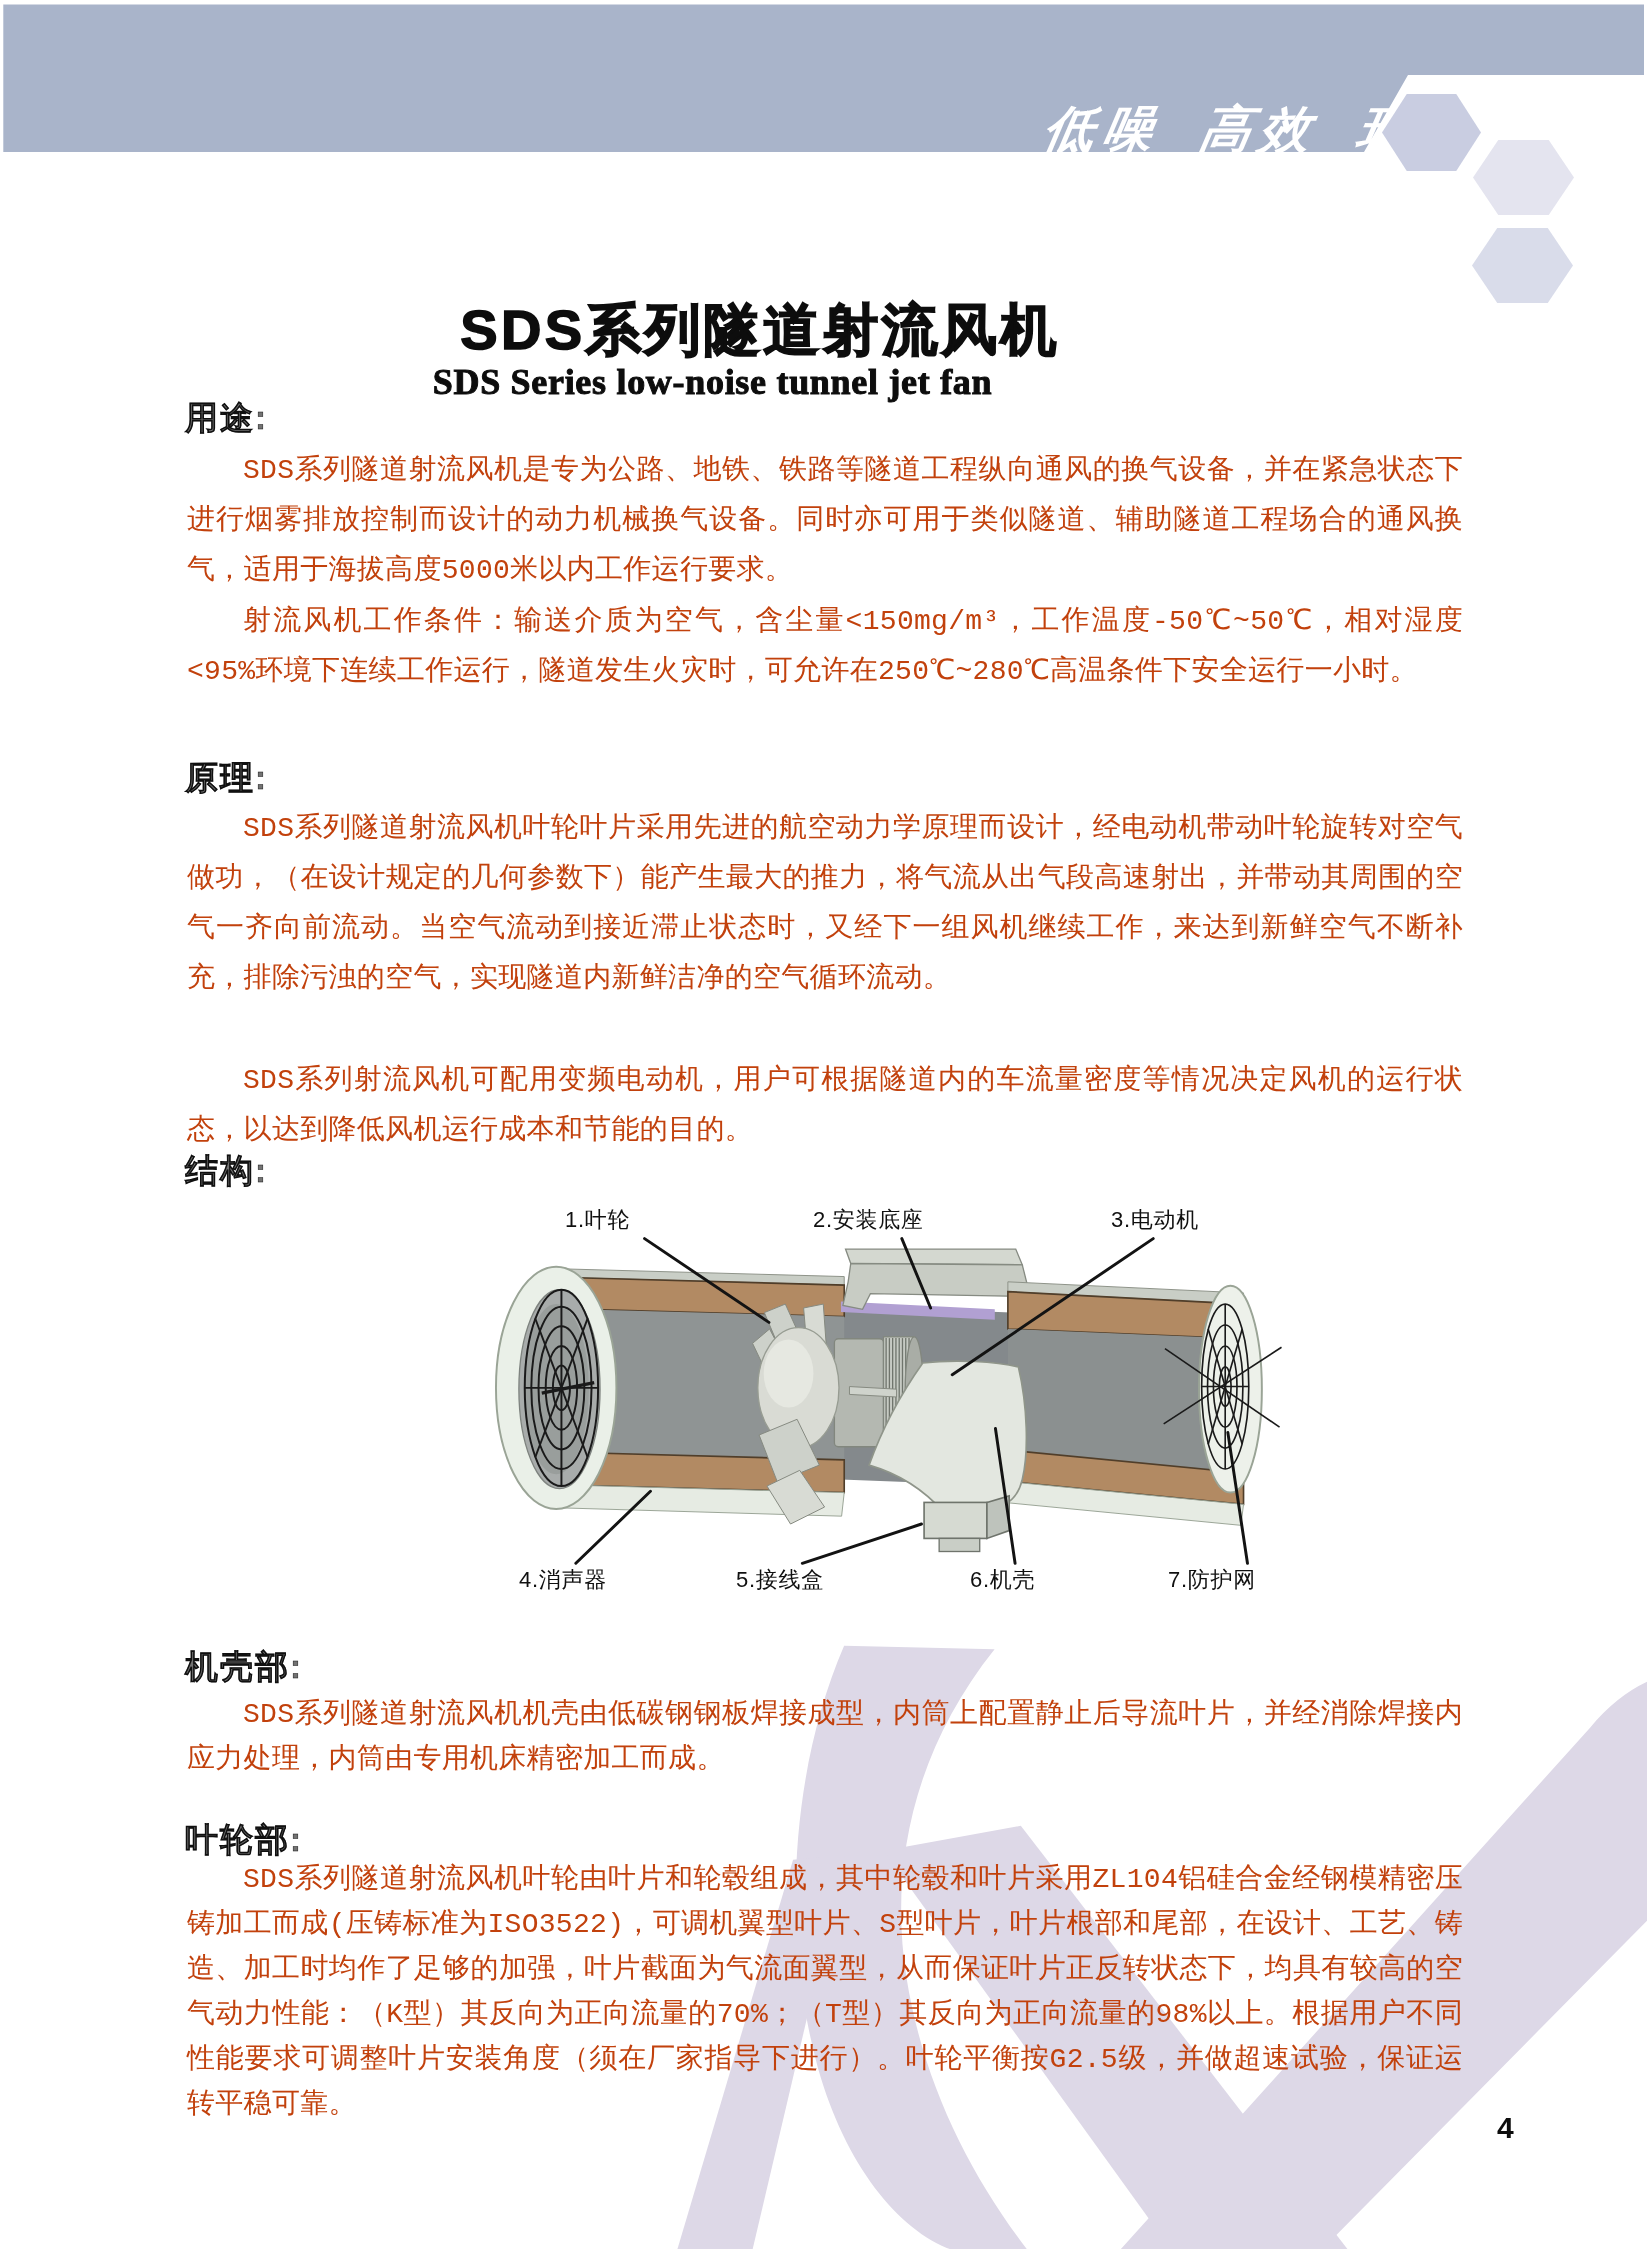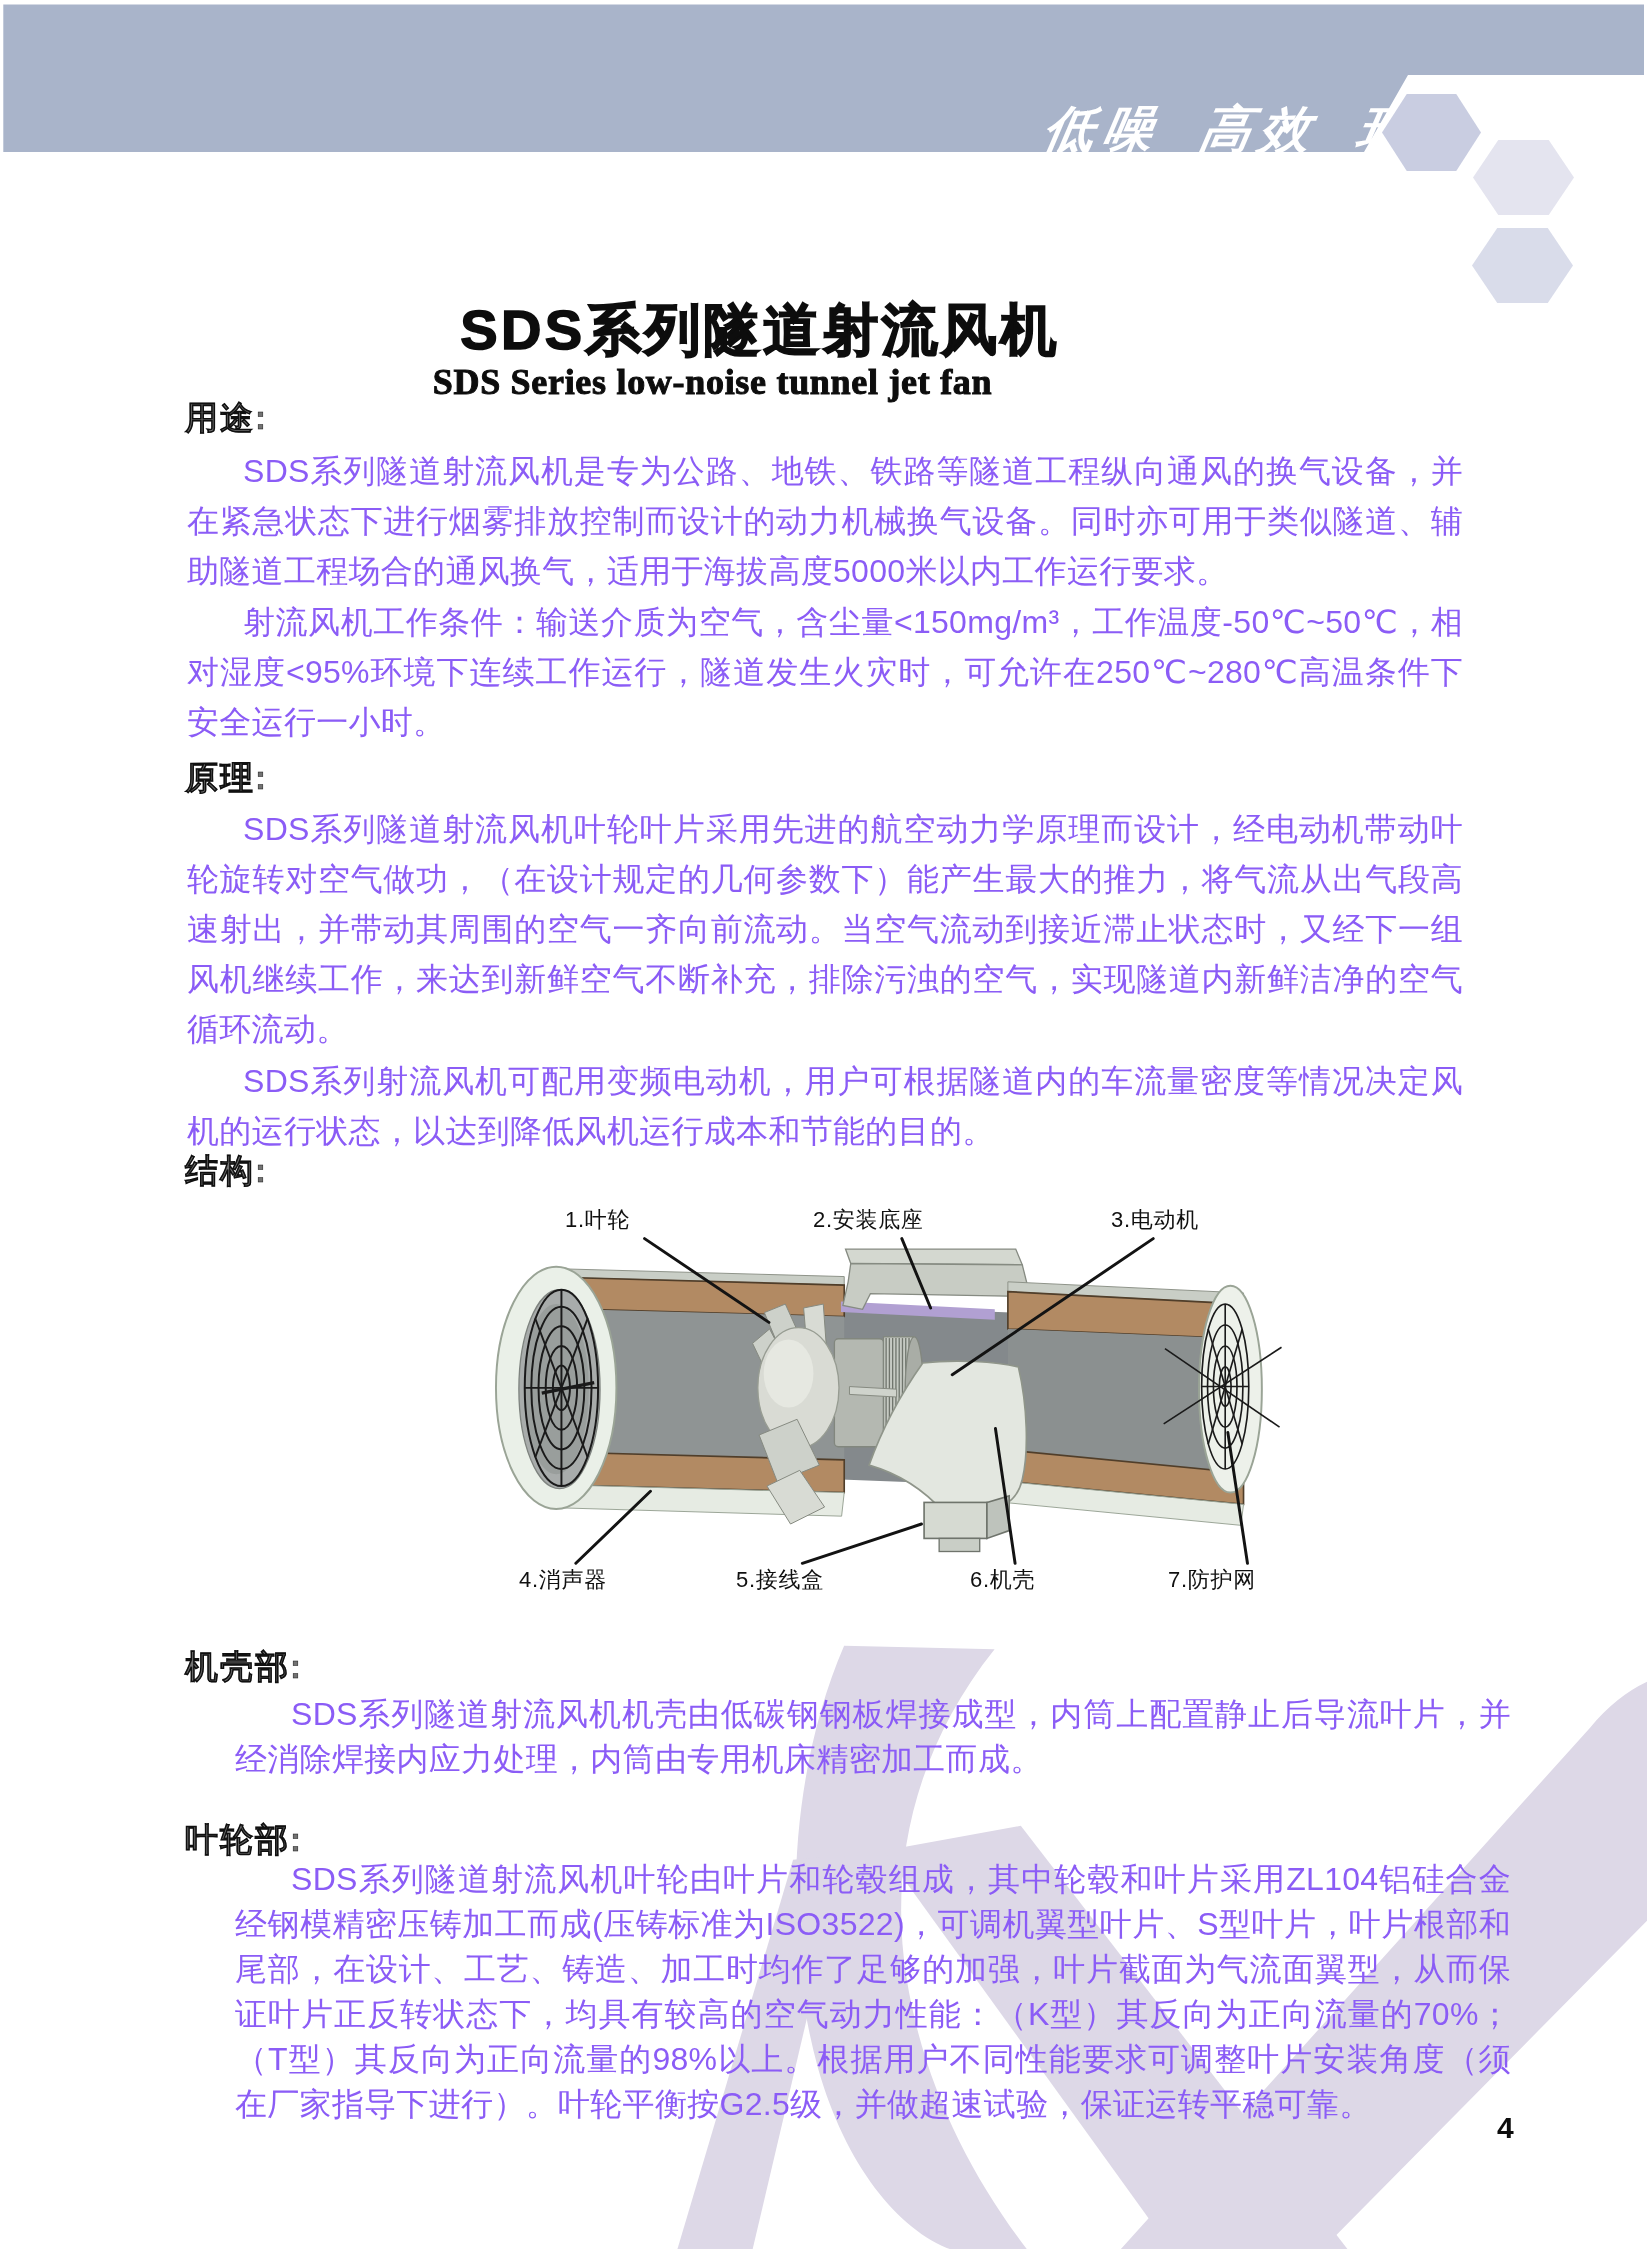--- a/index.html
+++ b/index.html
@@ -38,24 +38,24 @@
     font-family:"Liberation Serif","DejaVu Serif",serif;
     font-size:36px;font-weight:700;letter-spacing:0.7px;color:#0d0d0d;
     -webkit-text-stroke:1px #0d0d0d;white-space:nowrap;
   }
   
   .h{
     position:absolute;left:185px;font-size:33px;font-weight:700;color:#737373;
     letter-spacing:2px;-webkit-text-stroke:0.5px #101010;white-space:nowrap;
   }
   .para{
-    position:absolute;left:187px;width:1276px;font-size:32px;line-height:50px;
-    text-align:justify;text-indent:56px;color:#8b5cf6;letter-spacing:0.3px;
-  }
-  .para.tight{line-height:45px;margin-left:48px;}
+    position:absolute;left:187px;width:1276px;font-size:28px;line-height:50px;
+    text-align:justify;text-indent:56px;color:#c2410c;letter-spacing:0.3px;font-family:Liberation Mono, monospace;
+  }
+  .para.tight{line-height:45px;}
   
   .dlabel{position:absolute;font-size:22px;color:#101010;letter-spacing:0.7px;white-space:nowrap;}
   .fan-svg{position:absolute;left:458px;top:1198px;}
   
   .pagenum{position:absolute;left:1497px;top:2111px;font-size:30px;font-weight:700;color:#0d0d0d;}
 </style>
 </head>
 <body>
 
 <div class="page">

